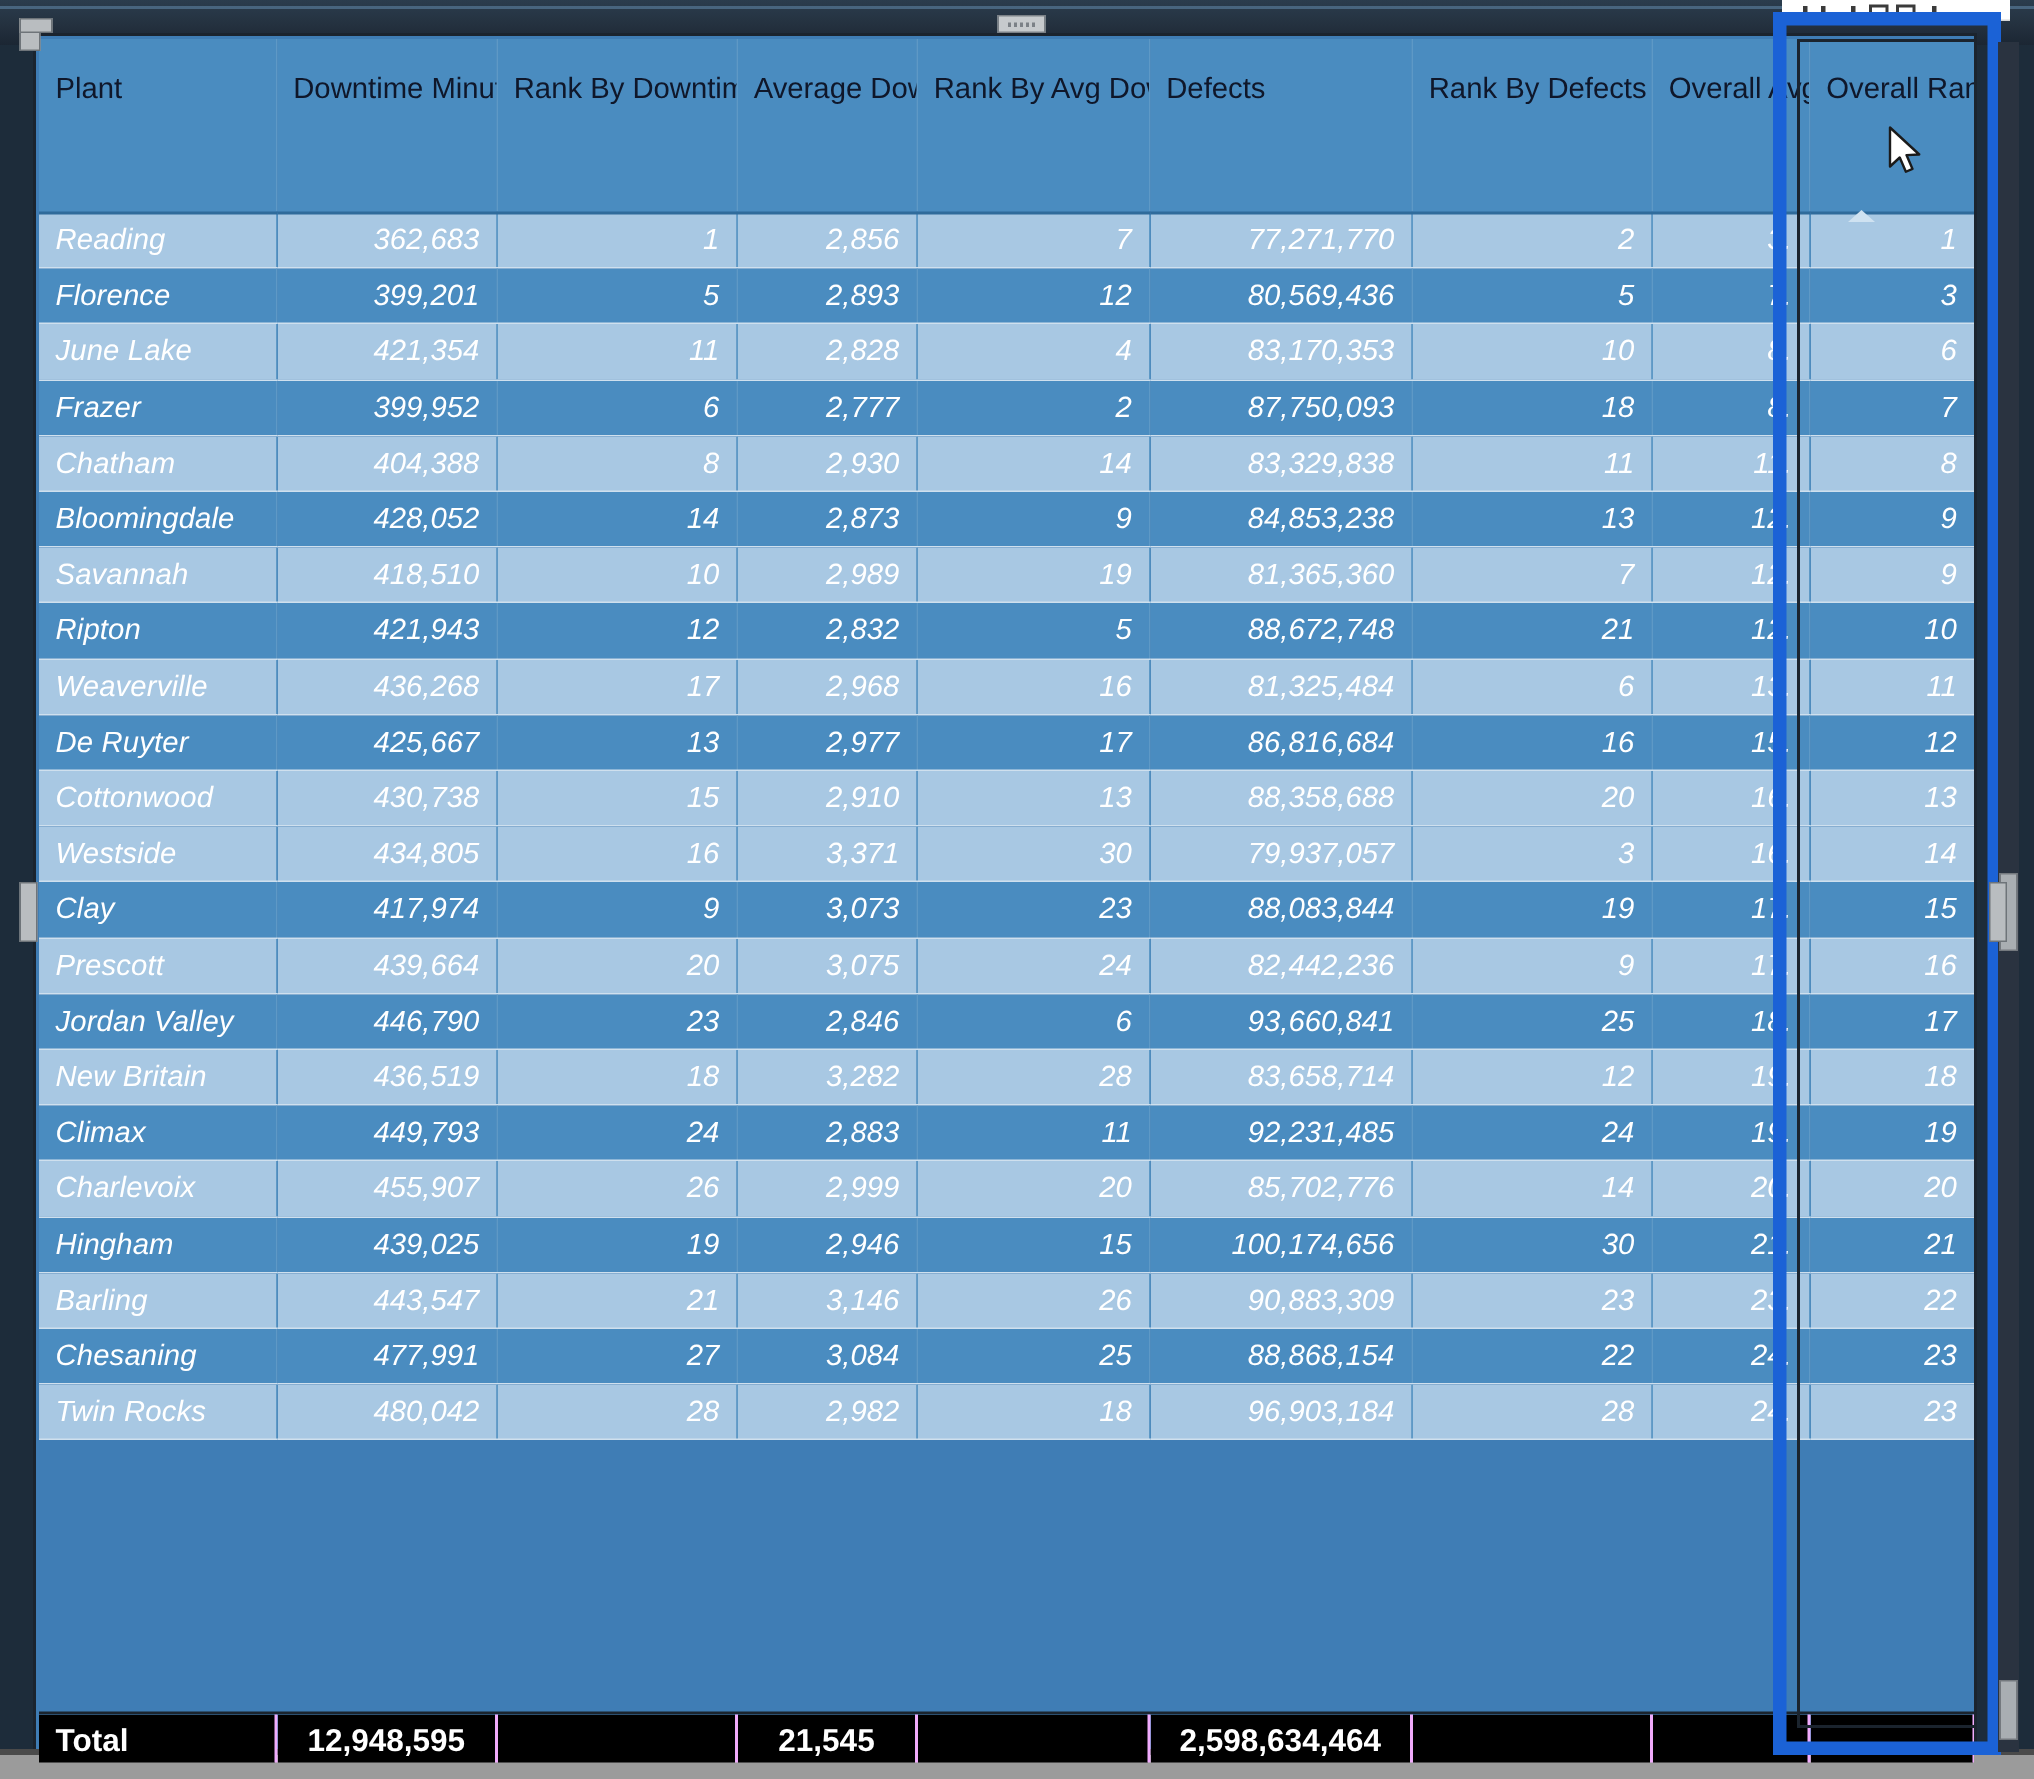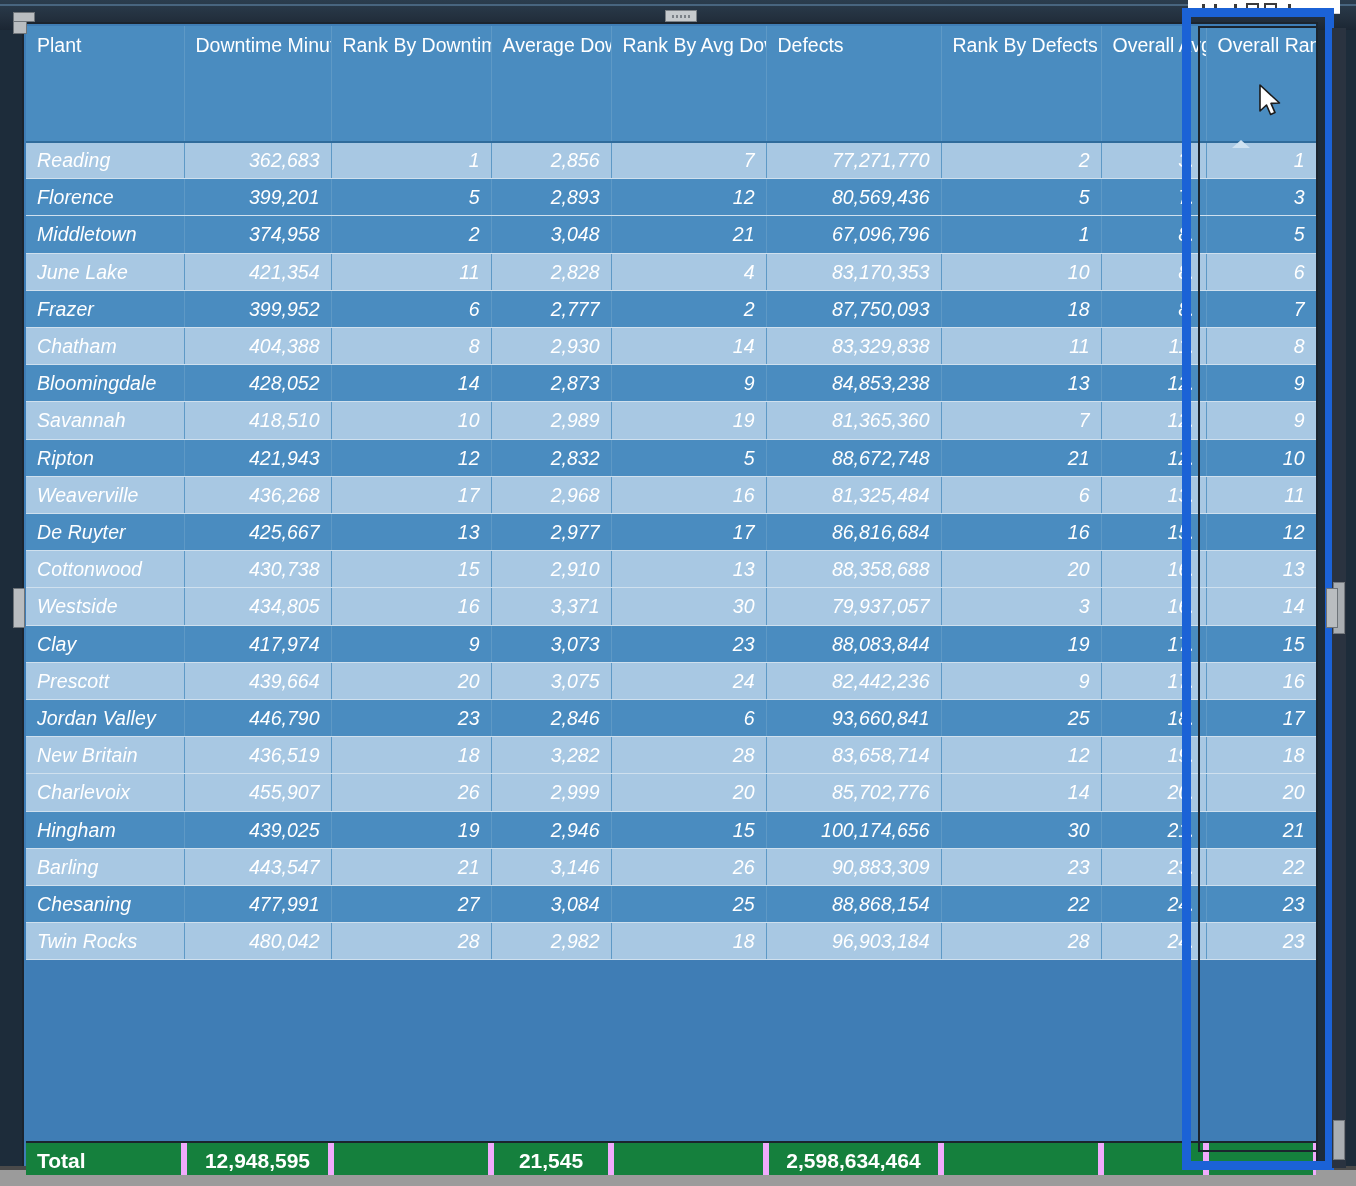--- a/index.html
+++ b/index.html
@@ -103,26 +103,26 @@
     padding: 0 11px;
     border-right: 1px solid #5e99c6;
     white-space: nowrap;
     overflow: hidden;
     font-weight: normal;
   }
   table.grid th {
     background: #4a8cc0;
     vertical-align: top;
     text-align: left;
-    padding-top: 5px;
+    padding-top: 19px;
     height: 116px;
     line-height: 29px;
     border-bottom: 2px solid #2f6b9b;
     font-size: 19.5px;
-    color: #ffffff;
+    color: #0f172a;
   }
   table.grid th.num { text-align: left; }
 
   .thead-wrap {
     position: absolute; left: 2px; top: 2px; width: 1290px; z-index: 5;
   }
 
   .body-wrap {
     position: absolute; left: 2px; top: 118px;
     width: 1290px; height: 1003px;
@@ -145,24 +145,24 @@
   .total-wrap {
     position: absolute; left: 2px; top: 1117px;
     width: 1290px; z-index: 8;
     border-top: 2px solid #1b242e;
   }
   table.total {
     border-collapse: collapse; table-layout: fixed; width: 1290px;
     font-size: 21px; font-weight: bold; color: #ffffff;
   }
   table.total td {
-    background: #15803d;
+    background: #000000;
     height: 36px; line-height: 36px;
     padding: 0 11px;
-    border-right: 6px solid #f0abfc;
+    border-right: 2px solid #f0abfc;
     white-space: nowrap; overflow: hidden;
   }
   table.total td.num { text-align: center; }
 
   
   col.c0 { width: 158px; }
   col.c1 { width: 147px; }
   col.c2 { width: 160px; }
   col.c3 { width: 120px; }
   col.c4 { width: 155px; }
@@ -297,31 +297,20 @@
               <td class="plant">Florence</td>
               <td class="num">399,201</td>
               <td class="num">5</td>
               <td class="num">2,893</td>
               <td class="num">12</td>
               <td class="num">80,569,436</td>
               <td class="num">5</td>
               <td class="num">7.</td>
               <td class="num">3</td>
             </tr>
-            <tr class="odd row-sep">
-              <td class="plant">Middletown</td>
-              <td class="num">374,958</td>
-              <td class="num">2</td>
-              <td class="num">3,048</td>
-              <td class="num">21</td>
-              <td class="num">67,096,796</td>
-              <td class="num">1</td>
-              <td class="num">8.</td>
-              <td class="num">5</td>
-            </tr>
             <tr class="even row-sep">
               <td class="plant">June Lake</td>
               <td class="num">421,354</td>
               <td class="num">11</td>
               <td class="num">2,828</td>
               <td class="num">4</td>
               <td class="num">83,170,353</td>
               <td class="num">10</td>
               <td class="num">8.</td>
               <td class="num">6</td>
@@ -461,20 +450,31 @@
             <tr class="even row-sep">
               <td class="plant">New Britain</td>
               <td class="num">436,519</td>
               <td class="num">18</td>
               <td class="num">3,282</td>
               <td class="num">28</td>
               <td class="num">83,658,714</td>
               <td class="num">12</td>
               <td class="num">19.</td>
               <td class="num">18</td>
+            </tr>
+            <tr class="odd row-sep">
+              <td class="plant">Climax</td>
+              <td class="num">449,793</td>
+              <td class="num">24</td>
+              <td class="num">2,883</td>
+              <td class="num">11</td>
+              <td class="num">92,231,485</td>
+              <td class="num">24</td>
+              <td class="num">19.</td>
+              <td class="num">19</td>
             </tr>
             <tr class="even row-sep">
               <td class="plant">Charlevoix</td>
               <td class="num">455,907</td>
               <td class="num">26</td>
               <td class="num">2,999</td>
               <td class="num">20</td>
               <td class="num">85,702,776</td>
               <td class="num">14</td>
               <td class="num">20.</td>

